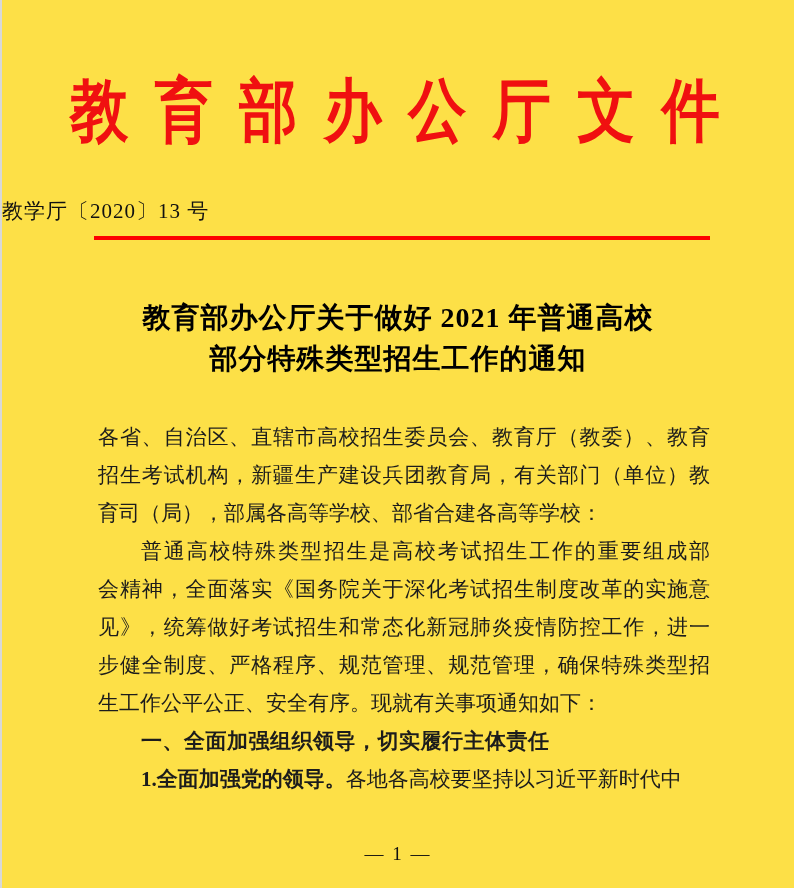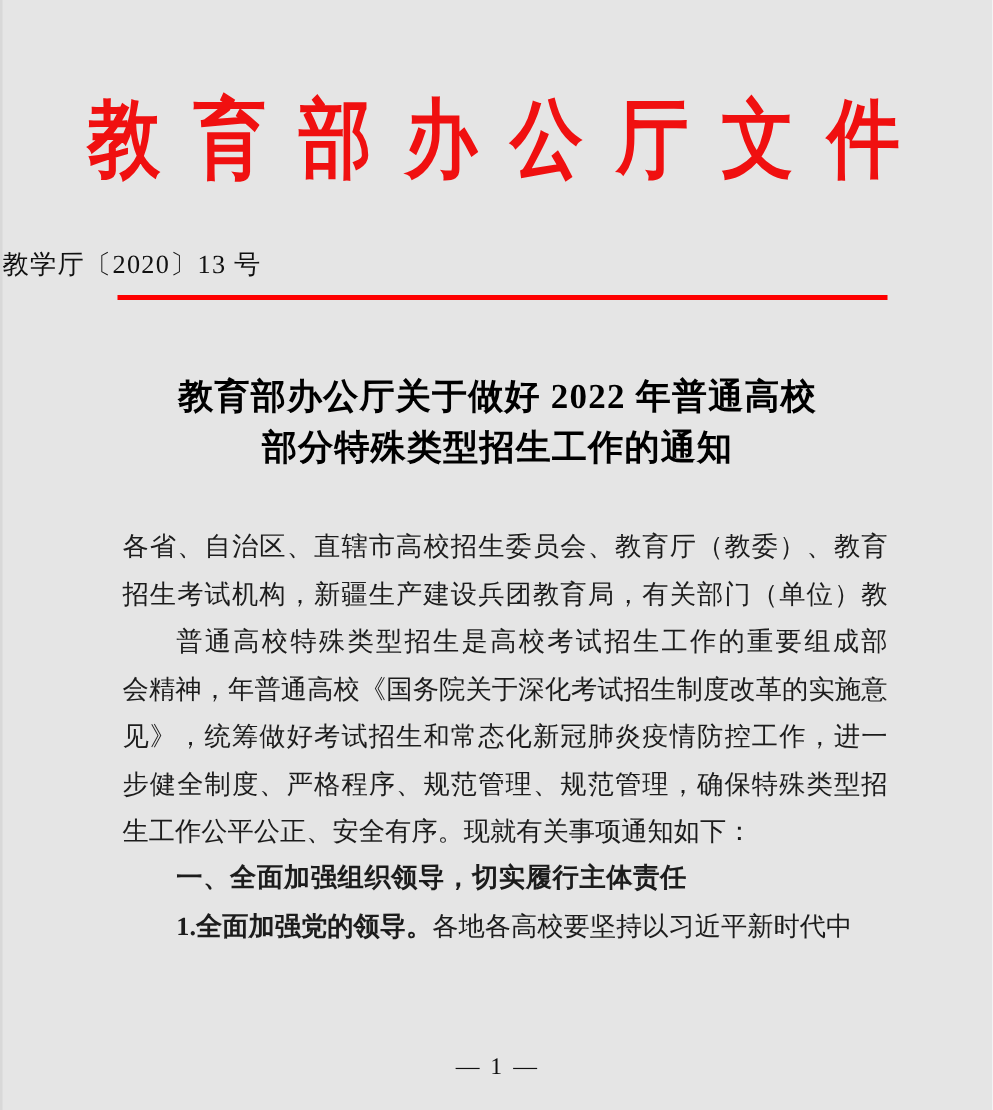--- a/index.html
+++ b/index.html
@@ -1,21 +1,21 @@
 <!DOCTYPE html>
 <html><head>
 <meta charset="utf-8">
 <style>
   * { margin: 0; padding: 0; box-sizing: border-box; }
   html, body { background: #ffffff; }
   .page {
     position: relative;
     width: 794px;
     height: 888px;
-    background: #e5e5e5;
+    background: #fde047;
     border-left: 2px solid #d8d8d8;
     overflow: hidden;
     font-family: "Liberation Serif", "DejaVu Serif", serif;
     color: #1a1a1a;
   }
   .org-title {
     position: absolute;
     top: 66px;
     left: 0;
     width: 100%;
@@ -96,29 +96,30 @@
 
 <div class="page">
 
   <div class="org-title">教 育 部 办 公 厅 文 件</div>
 
   <div class="doc-number">教学厅〔2020〕13 号</div>
 
   <div class="red-divider"></div>
 
   <div class="doc-title">
-    <div>教育部办公厅关于做好 2022 年普通高校</div>
+    <div>教育部办公厅关于做好 2021 年普通高校</div>
     <div>部分特殊类型招生工作的通知</div>
   </div>
 
   <div class="body-text">
     <div class="line just">各省、自治区、直辖市高校招生委员会、教育厅（教委）、教育</div>
     <div class="line just">招生考试机构，新疆生产建设兵团教育局，有关部门（单位）教</div>
+    <div class="line">育司（局），部属各高等学校、部省合建各高等学校：</div>
     <div class="line just indent">普通高校特殊类型招生是高校考试招生工作的重要组成部</div>
-    <div class="line just">会精神，年普通高校《国务院关于深化考试招生制度改革的实施意</div>
+    <div class="line just">会精神，全面落实《国务院关于深化考试招生制度改革的实施意</div>
     <div class="line just">见》，统筹做好考试招生和常态化新冠肺炎疫情防控工作，进一</div>
     <div class="line just">步健全制度、严格程序、规范管理、规范管理，确保特殊类型招</div>
     <div class="line">生工作公平公正、安全有序。现就有关事项通知如下：</div>
     <div class="line heading indent">一、全面加强组织领导，切实履行主体责任</div>
     <div class="line indent">
       <span class="bold-lead">1.全面加强党的领导。</span><span>各地各高校要坚持以习近平新时代中</span>
     </div>
   </div>
 
   <div class="page-number">— 1 —</div>

